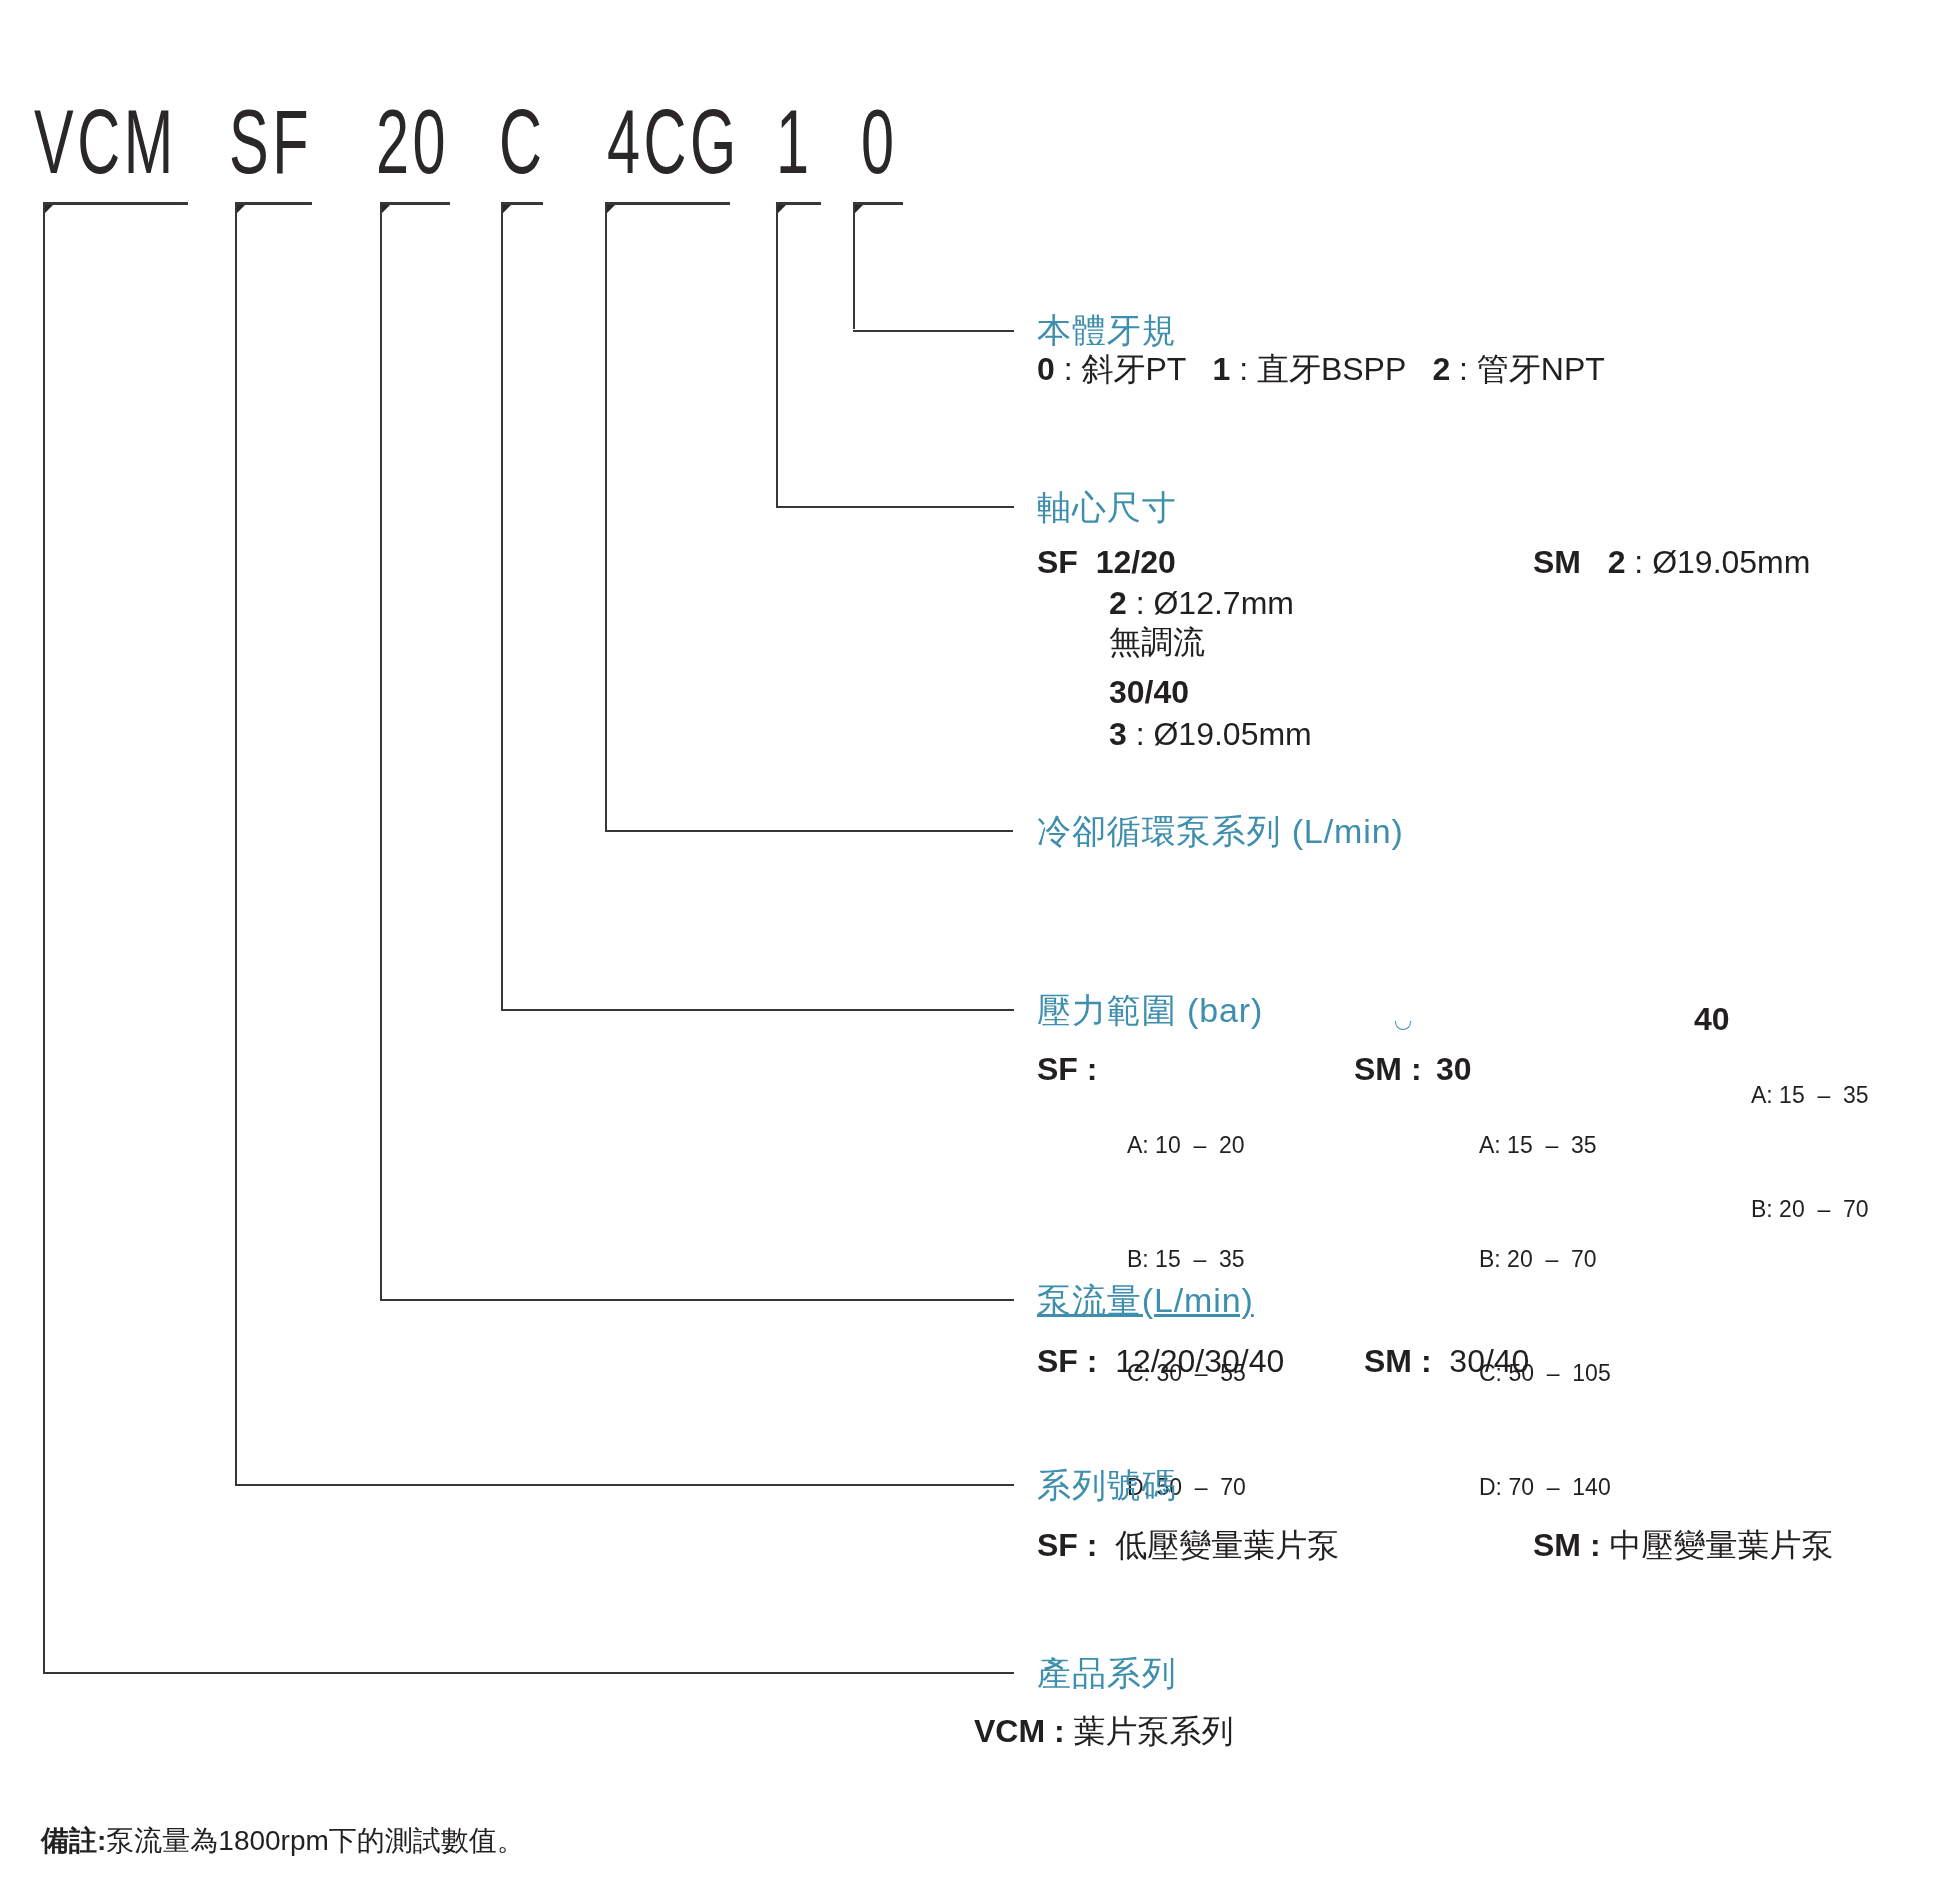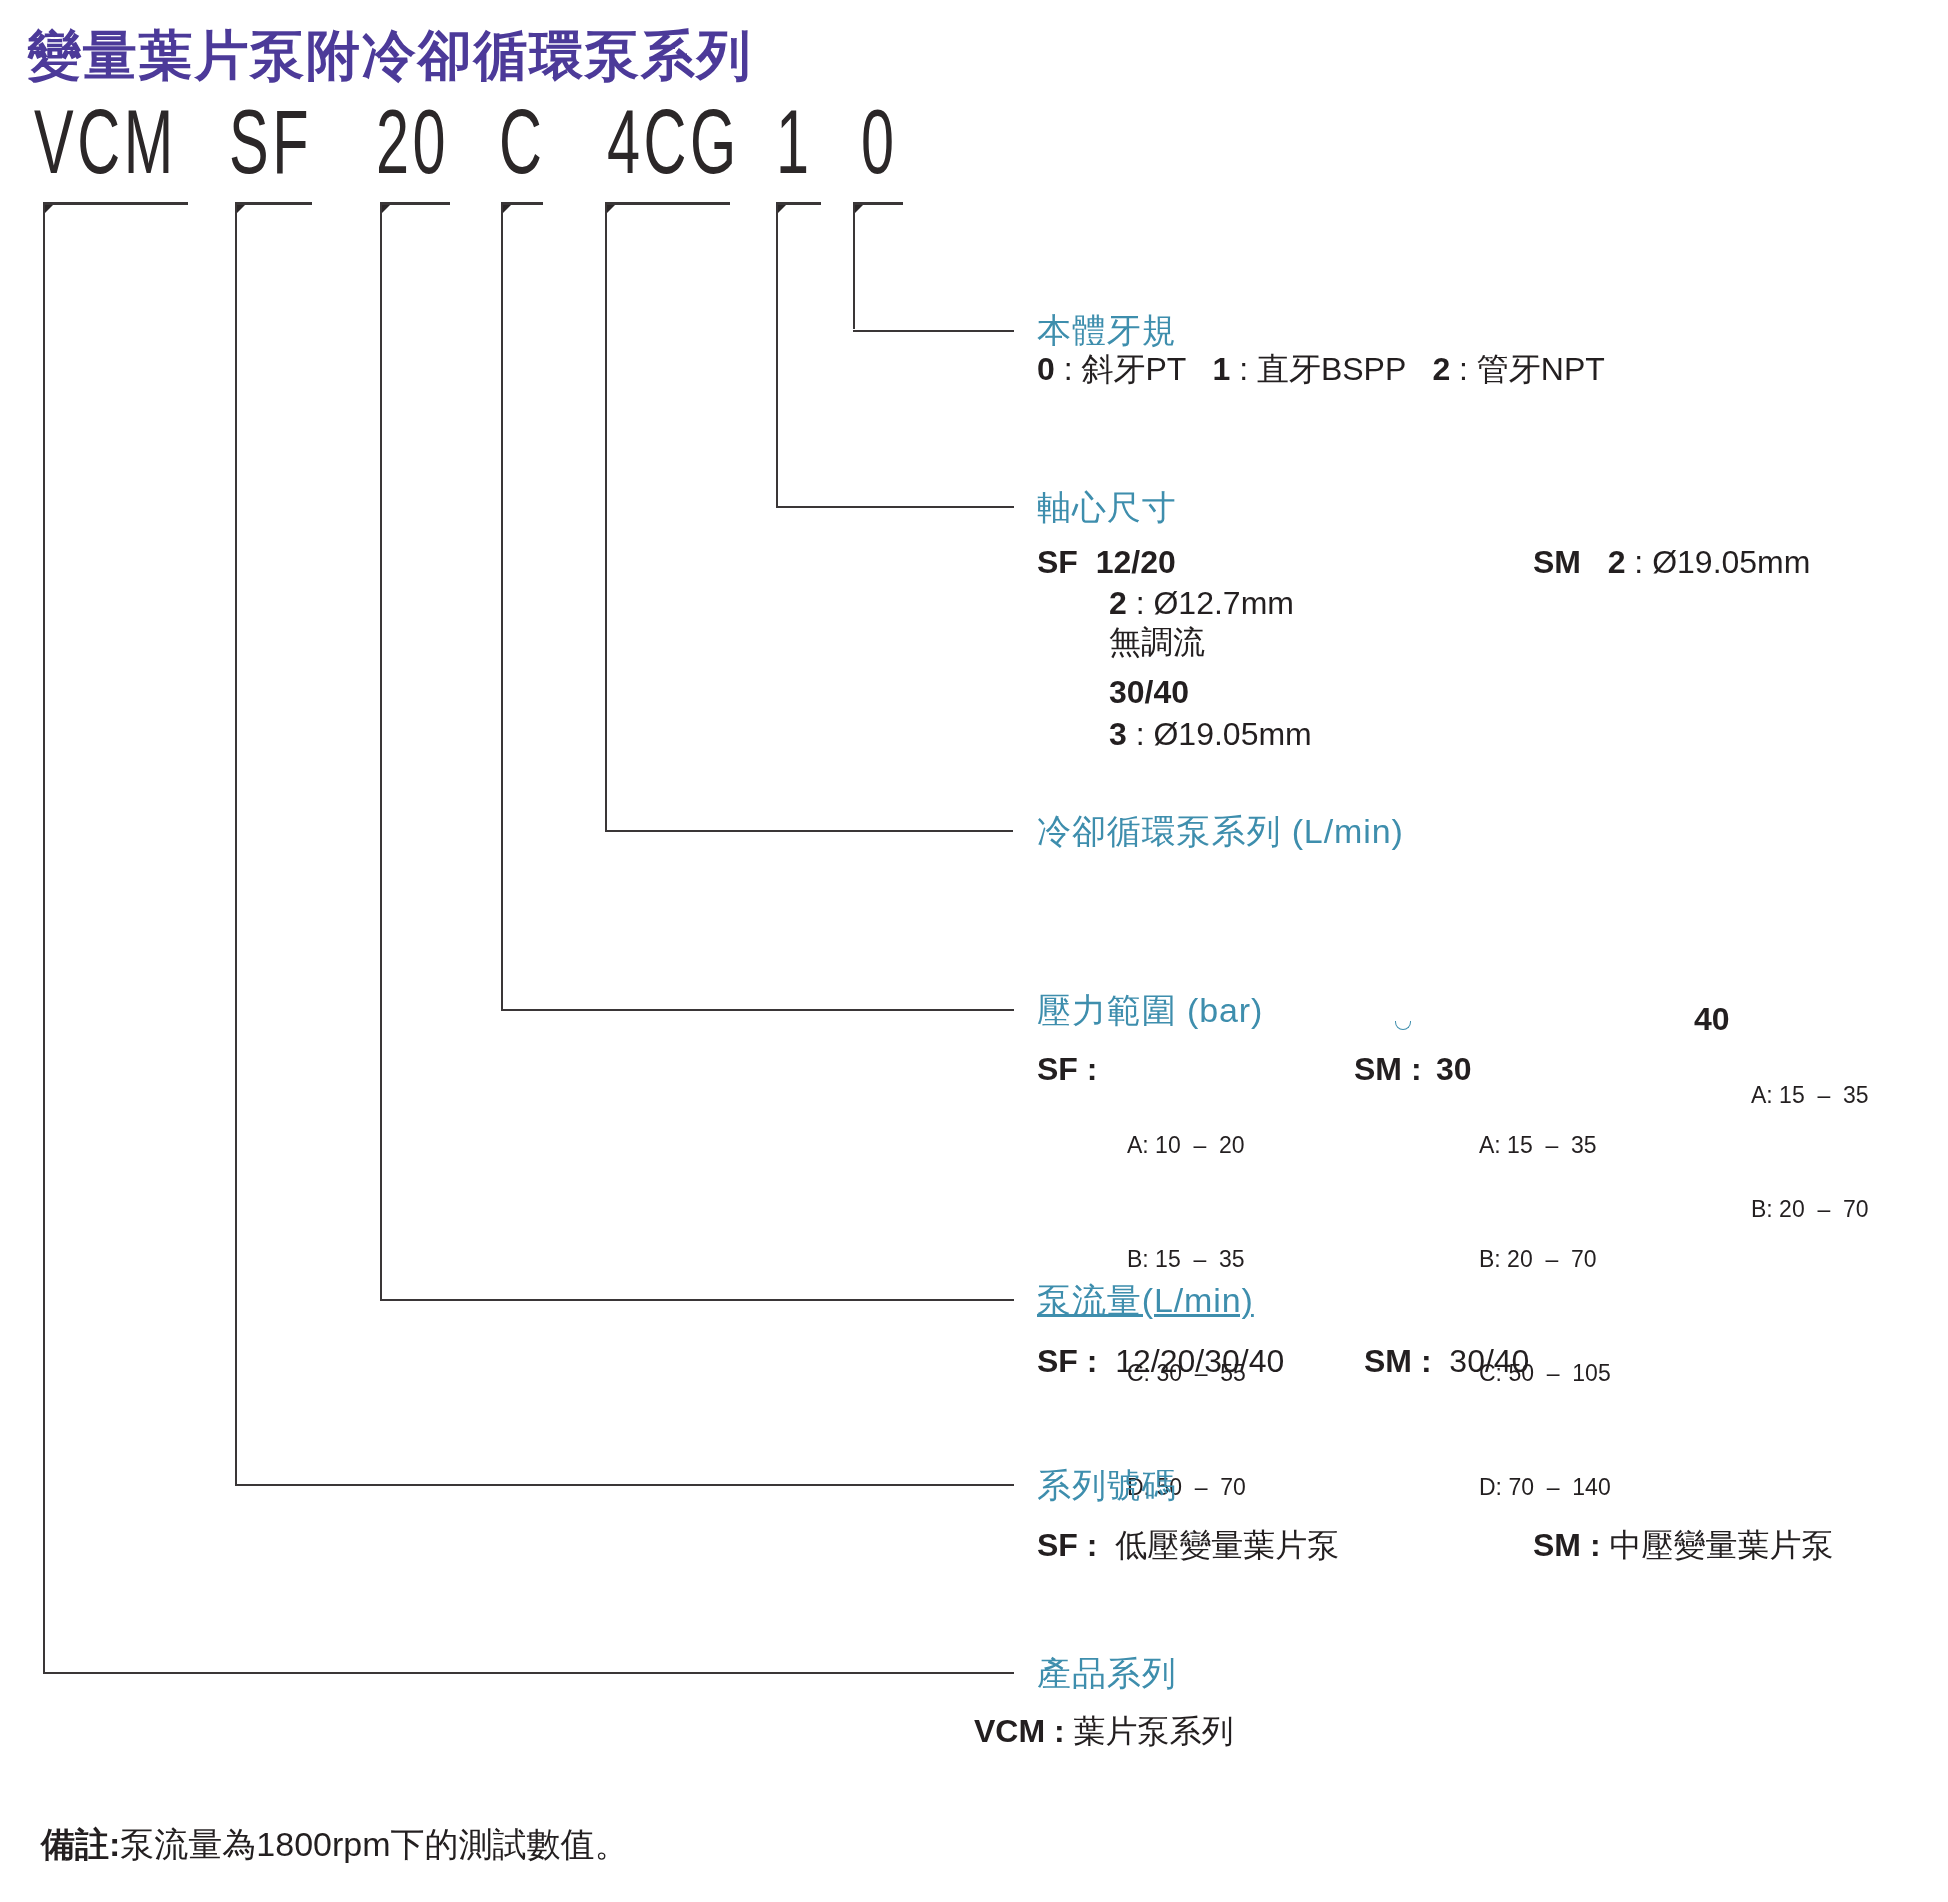--- a/index.html
+++ b/index.html
@@ -44,28 +44,27 @@
     font-size:32px;line-height:38px;white-space:pre;color:#231F20;
   }
   .b{font-weight:bold;}
   .pcol{position:absolute;}
   .pcol .rows{font-size:23px;line-height:38px;white-space:pre;}
   .stray{
     width:14.3px;height:8px;
     border:1.8px solid #3E8EAD;border-top:none;
     border-radius:0 0 8px 8px;
   }
-  .note-row{font-size:34px;white-space:pre;}
+  .note-row{font-size:28px;white-space:pre;}
 </style>
 </head>
 <body>
 
 <div id="canvas">
 
-  <div class="abs page-title">變量葉片泵附冷卻循環泵系列</div>
 
   <div class="abs code-seg" style="left:34px;">VCM</div>
   <div class="abs code-seg" style="left:229px;">SF</div>
   <div class="abs code-seg" style="left:376px;">20</div>
   <div class="abs code-seg" style="left:499px;">C</div>
   <div class="abs code-seg" style="left:607px;">4CG</div>
   <div class="abs code-seg" style="left:776px;">1</div>
   <div class="abs code-seg" style="left:861px;">0</div>
 
   <div class="abs corner" style="left:43px;top:202px;"></div>

